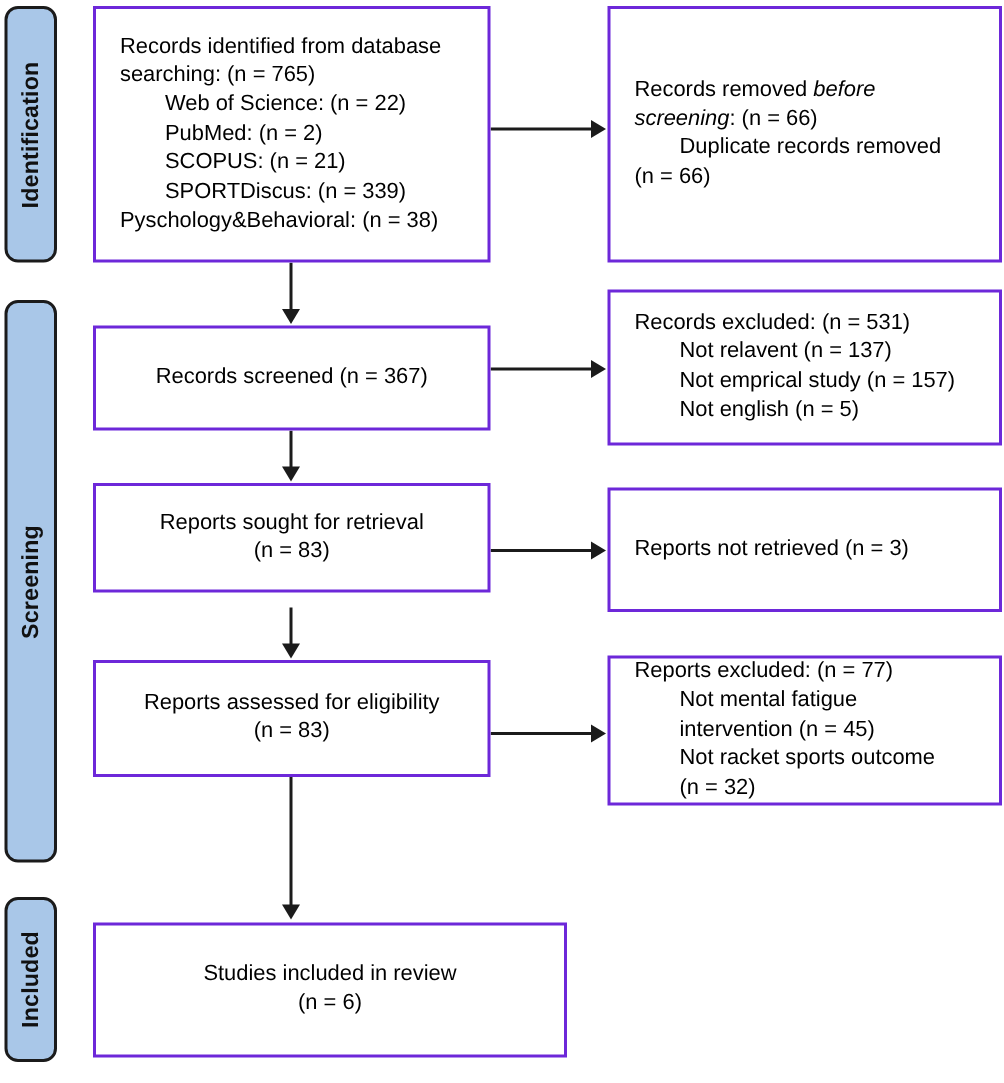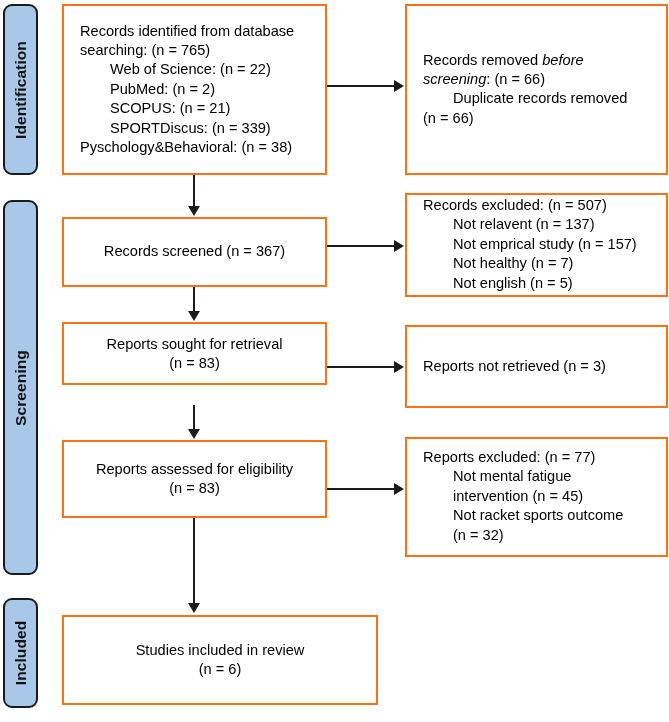--- a/index.html
+++ b/index.html
@@ -31,21 +31,21 @@
     transform: translate(-50%, -50%) rotate(-90deg);
     white-space: nowrap;
     font-size: 15.5px;
     font-weight: bold;
     color: #111111;
     letter-spacing: 0.1px;
   }
   .node {
     position: absolute;
     background: #ffffff;
-    border: 2px solid #f97316;
+    border: 2px solid #6d28d9;
     box-sizing: border-box;
   }
   .node .node-text {
     position: absolute;
     left: 0;
     right: 0;
     top: 50%;
     transform: translateY(-50%);
     font-size: 14.6px;
     line-height: 1.33;
@@ -136,21 +136,21 @@
       <span class="indent-0">Pyschology&amp;Behavioral: (n = 38)</span>
     </div>
   </div>
 
   <div class="node" style="left:62px; top:217px; width:265px; height:70px;">
     <div class="node-text center">
       <span>Records screened (n = 367)</span>
     </div>
   </div>
 
-  <div class="node" style="left:62px; top:322px; width:265px; height:63px;">
+  <div class="node" style="left:62px; top:322px; width:265px; height:73px;">
     <div class="node-text center">
       <span class="indent-0">Reports sought for retrieval</span>
       <span class="indent-0">(n = 83)</span>
     </div>
   </div>
 
   <div class="node" style="left:62px; top:440px; width:265px; height:78px;padding-left:18px;">
     <div class="node-text center">
       <span class="indent-0">Reports assessed for eligibility</span>
       <span class="indent-0">(n = 83)</span>
@@ -168,35 +168,34 @@
     <div class="node-text left">
       <span class="indent-0"><span>Records removed </span><span class="ital">before</span></span>
       <span class="indent-0"><span class="ital">screening</span><span>: (n = 66)</span></span>
       <span class="indent-1">Duplicate records removed</span>
       <span class="indent-0">(n = 66)</span>
     </div>
   </div>
 
   <div class="node" style="left:405px; top:193px; width:263px; height:104px;">
     <div class="node-text left">
-      <span class="indent-0">Records excluded: (n = 507)</span>
+      <span class="indent-0">Records excluded: (n = 531)</span>
       <span class="indent-1">Not relavent (n = 137)</span>
       <span class="indent-1">Not emprical study (n = 157)</span>
-      <span class="indent-1">Not healthy (n = 7)</span>
       <span class="indent-1">Not english (n = 5)</span>
     </div>
   </div>
 
   <div class="node" style="left:405px; top:325px; width:263px; height:83px;">
     <div class="node-text left">
       <span class="indent-0">Reports not retrieved (n = 3)</span>
     </div>
   </div>
 
-  <div class="node" style="left:405px; top:437px; width:263px; height:120px;">
+  <div class="node" style="left:405px; top:437px; width:263px; height:100px;">
     <div class="node-text left">
       <span class="indent-0">Reports excluded: (n = 77)</span>
       <span class="indent-1">Not mental fatigue</span>
       <span class="indent-1">intervention (n = 45)</span>
       <span class="indent-1">Not racket sports outcome</span>
       <span class="indent-1">(n = 32)</span>
     </div>
   </div>
 
 </div>

